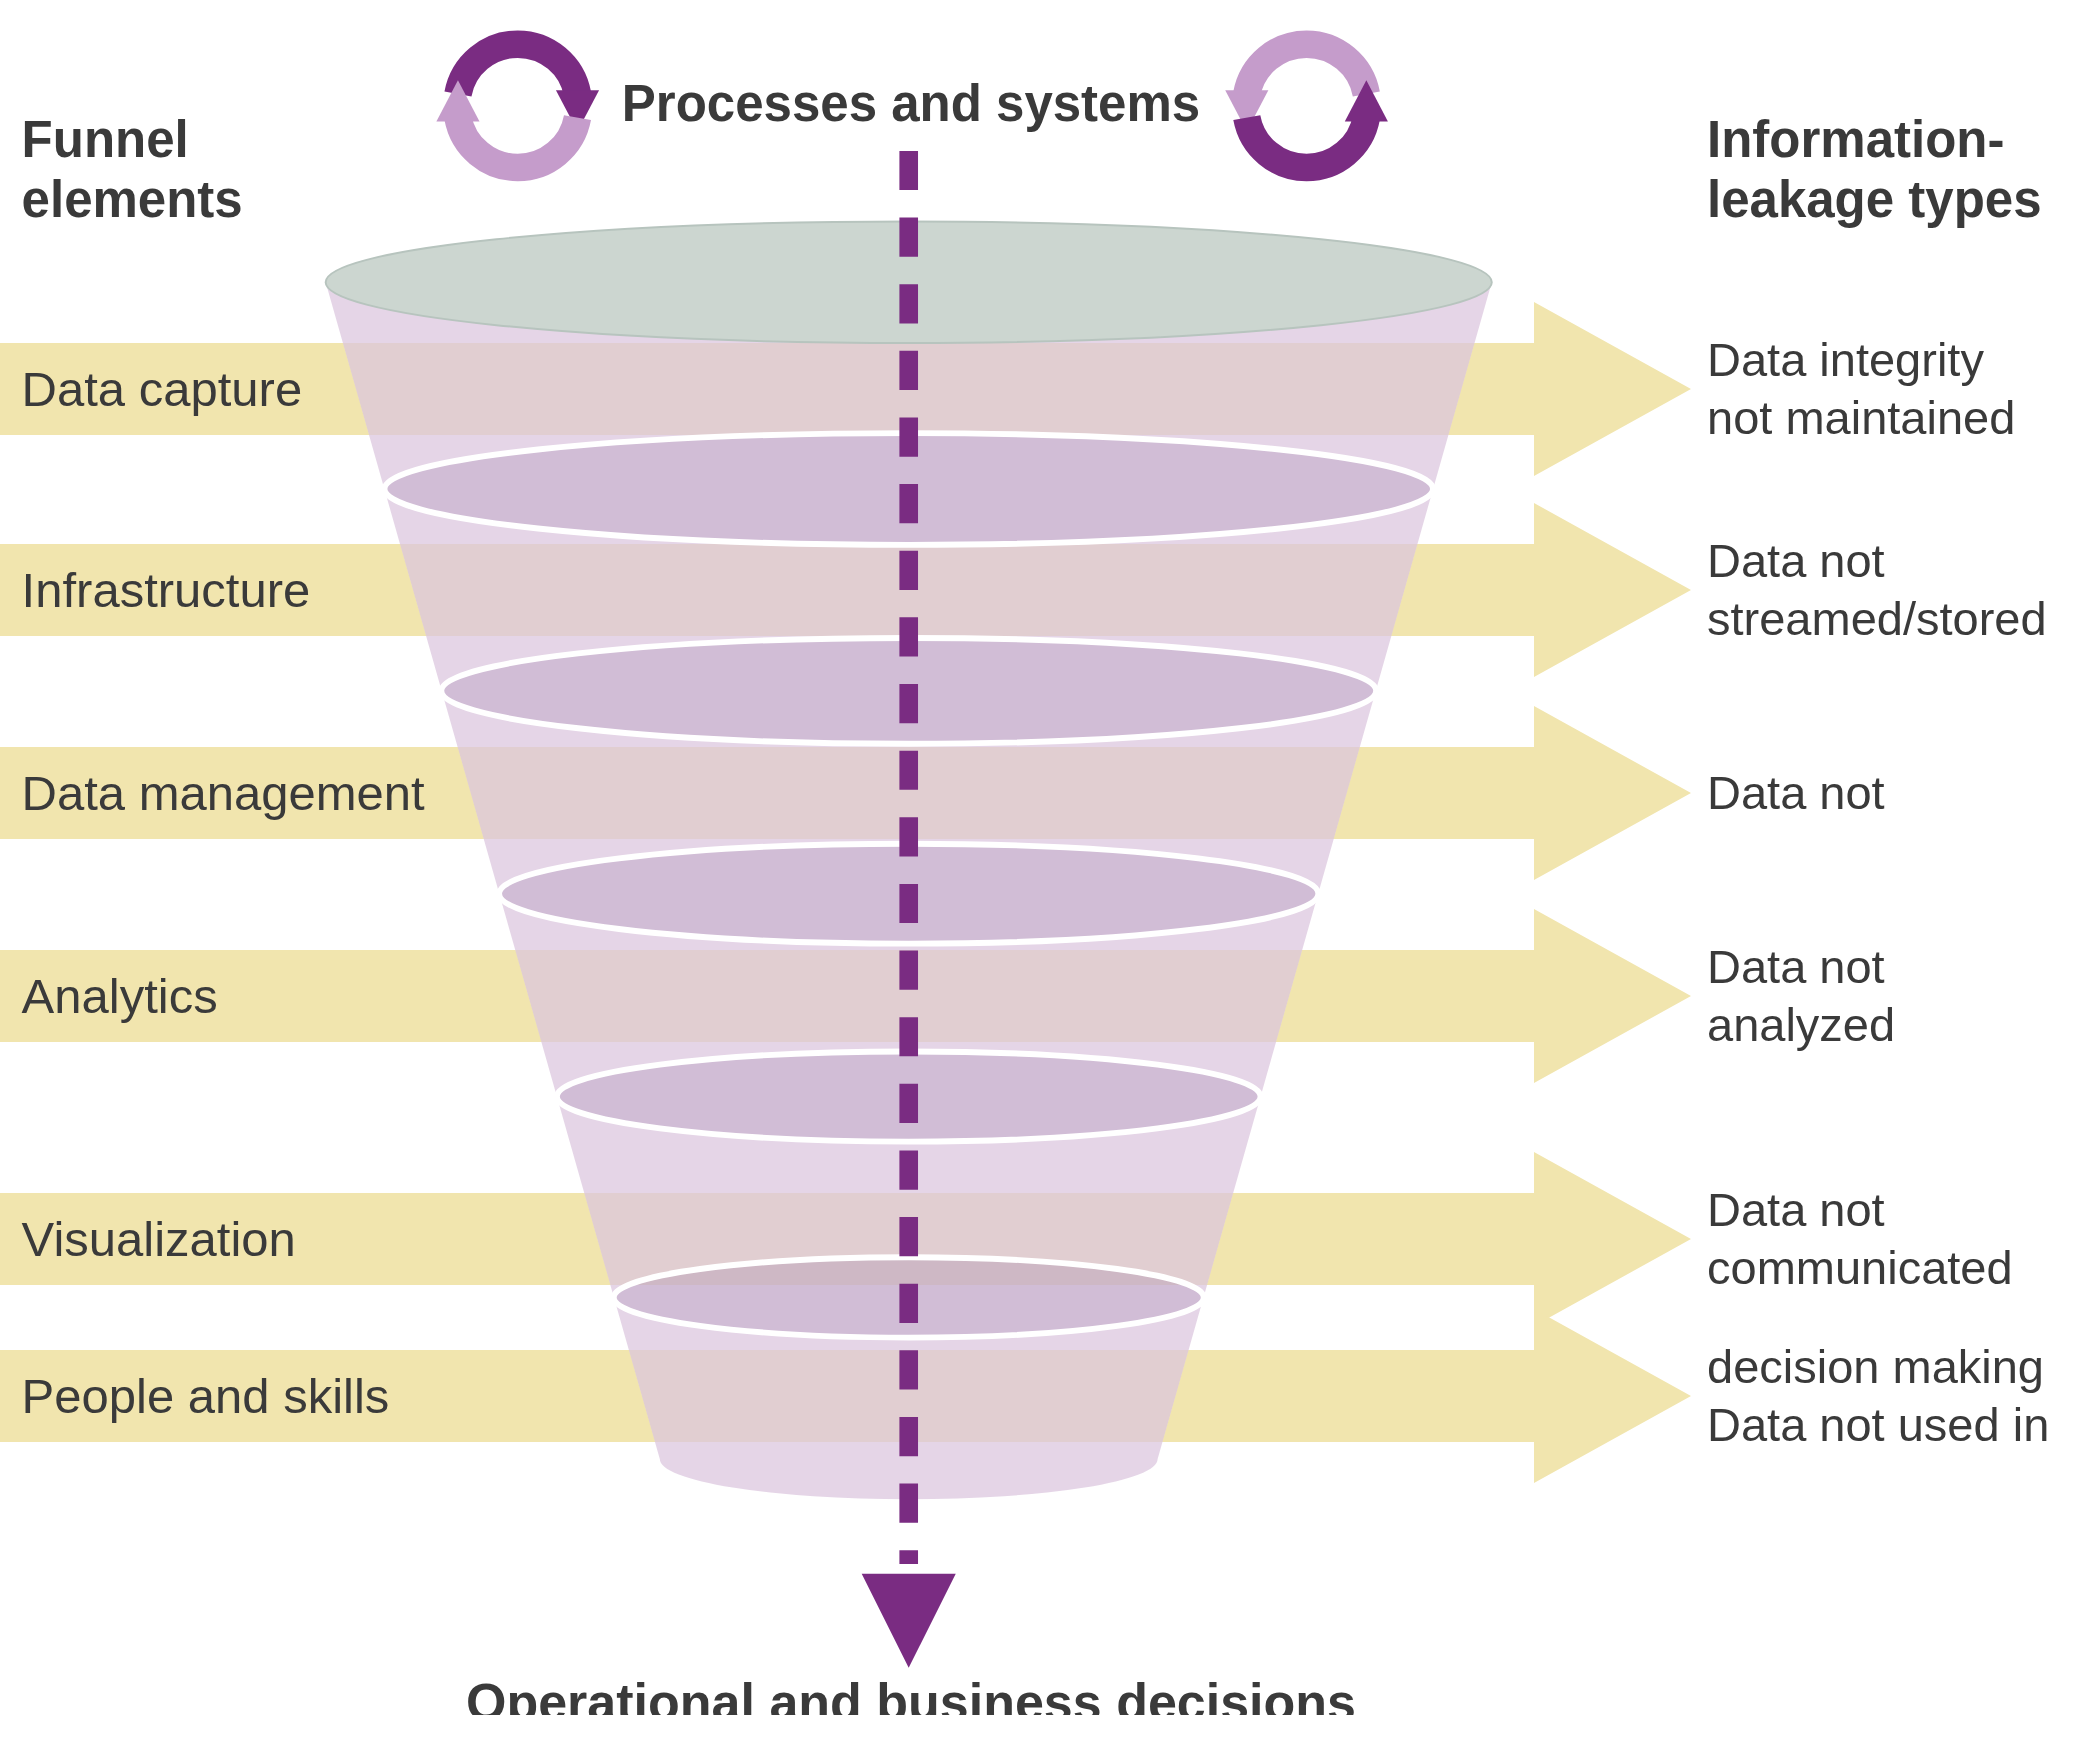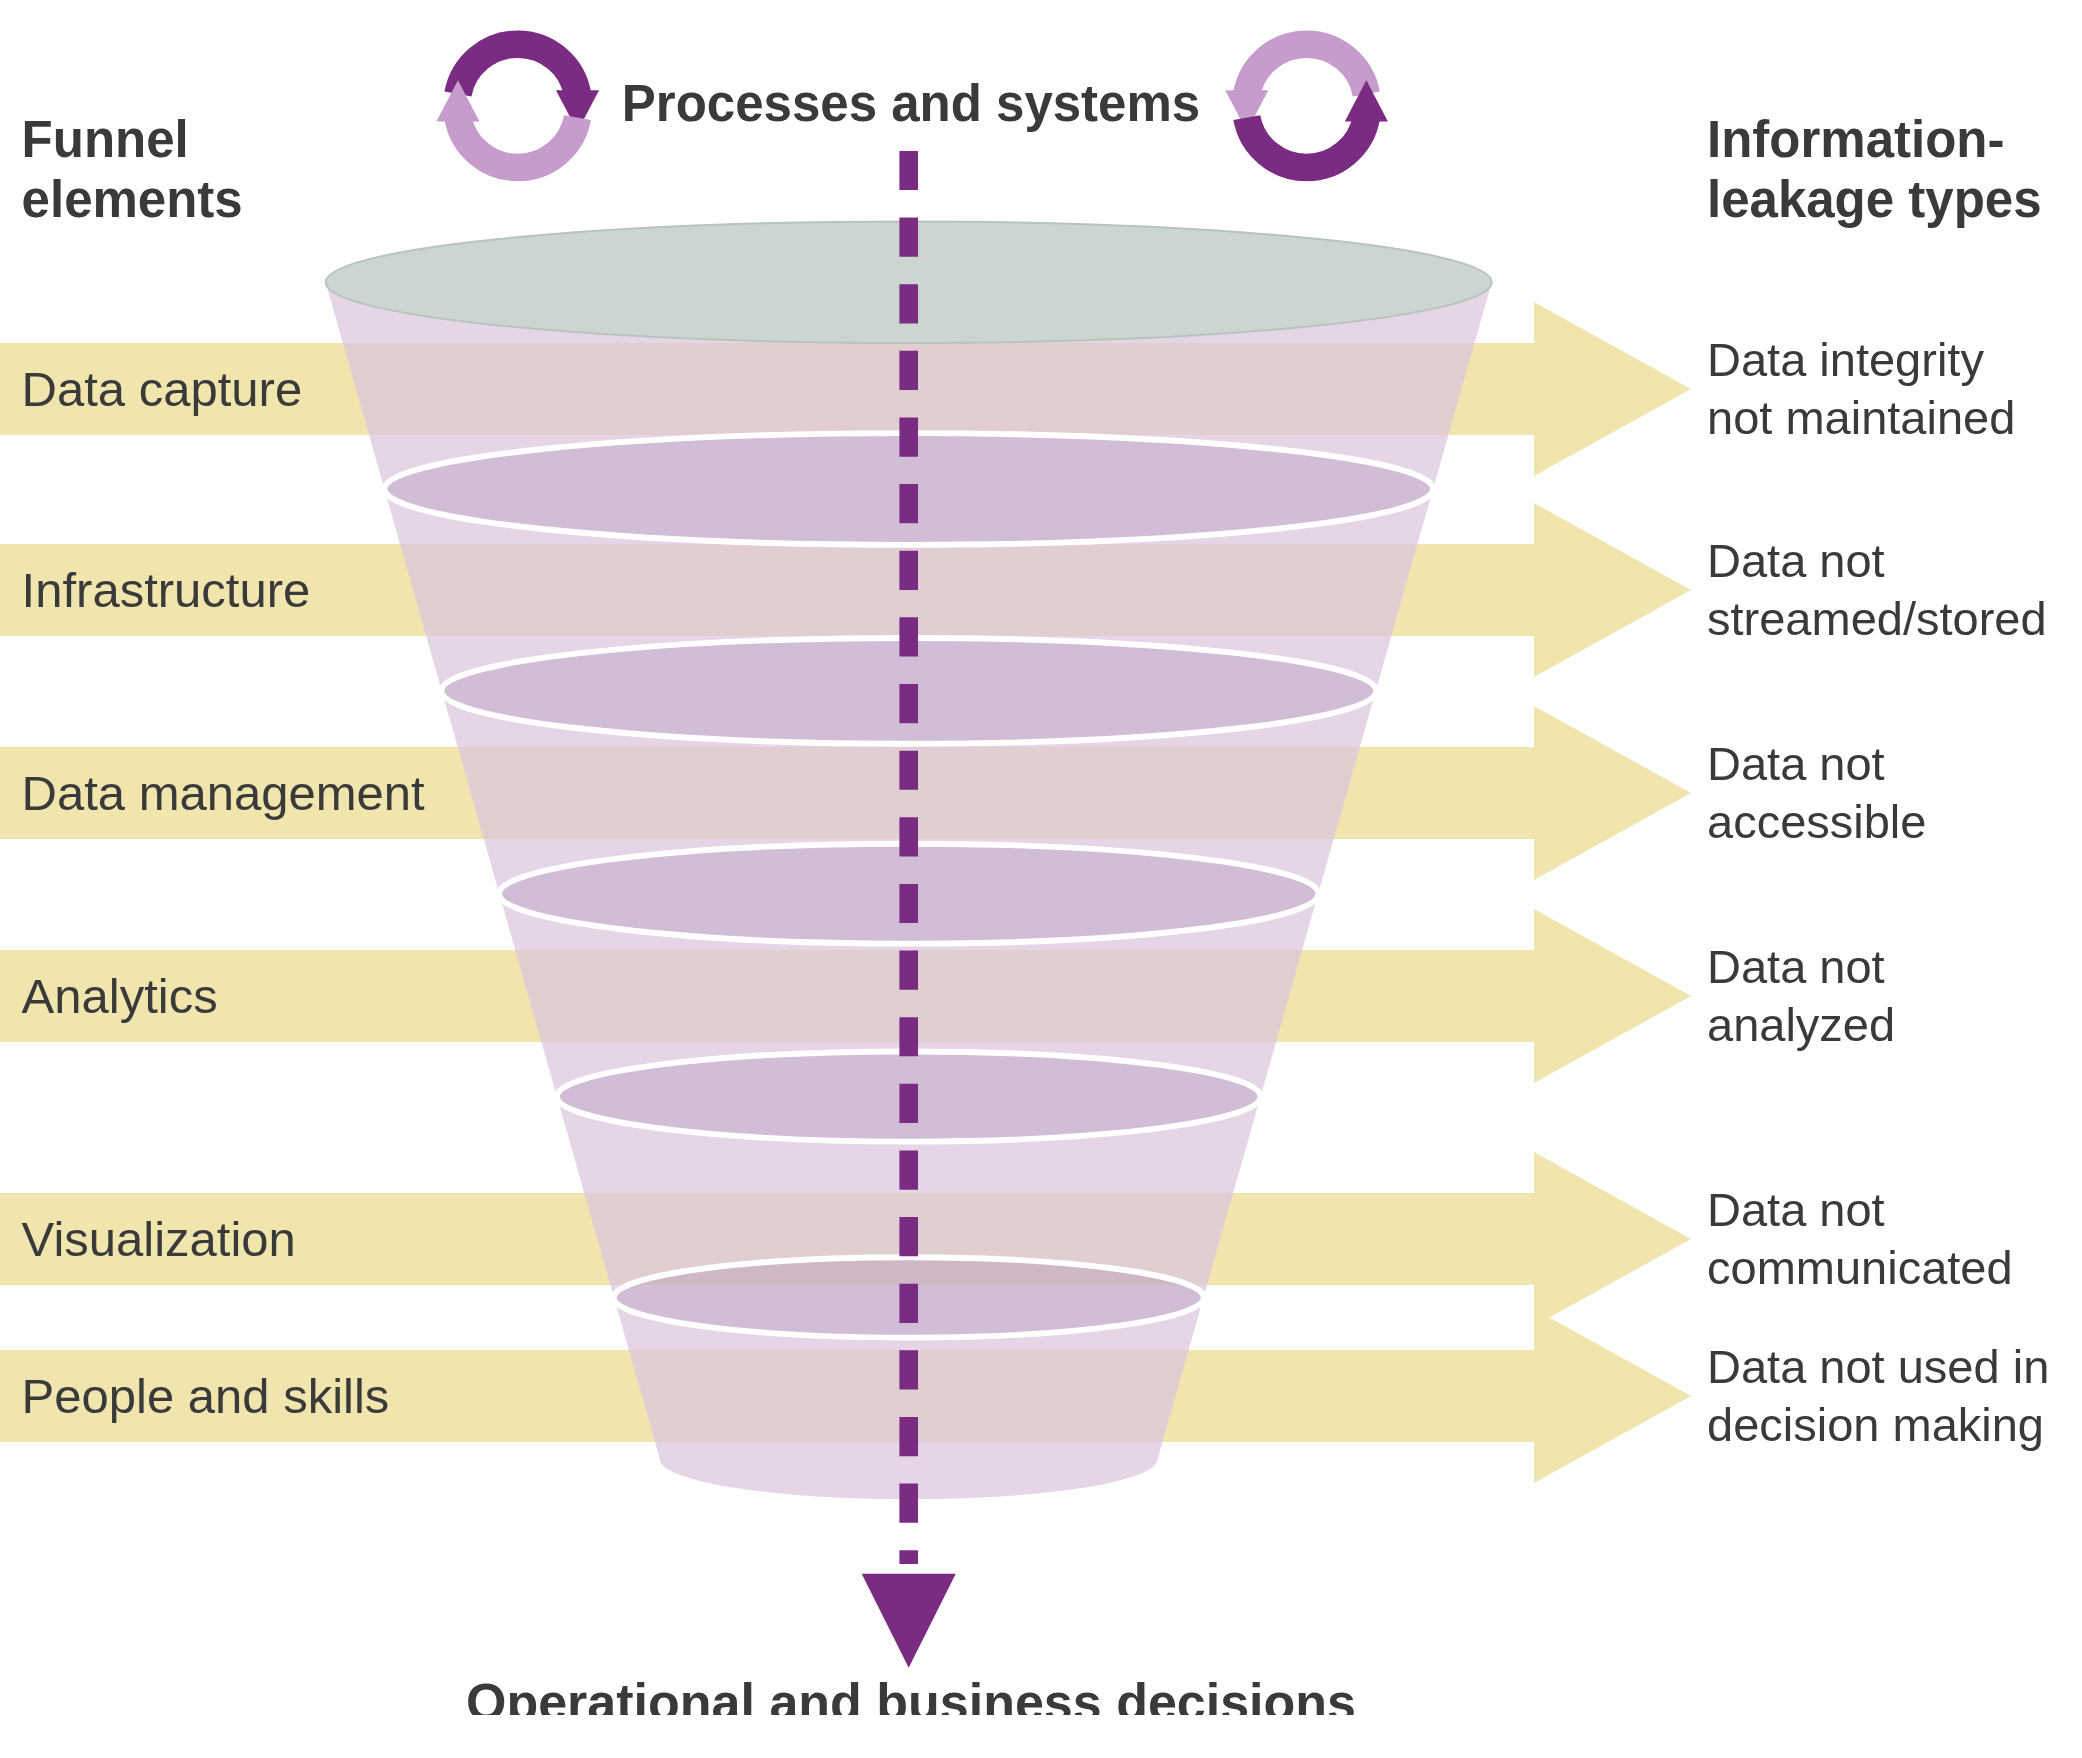--- a/index.html
+++ b/index.html
@@ -71,21 +71,20 @@
       <span>Data not</span>
       <span>streamed/stored</span>
     </div>
   </div>
 
   <div class="row" style="top:706px;padding-left:28px;">
     <div class="band"></div>
     <div class="element-label">Data management</div>
     <div class="leakage-label">
       <span>Data not</span>
-      <span>accessible</span>
     </div>
   </div>
 
   <div class="row" style="top:909px;">
     <div class="band"></div>
     <div class="element-label">Analytics</div>
     <div class="leakage-label">
       <span>Data not</span>
       <span>analyzed</span>
     </div>
@@ -97,22 +96,22 @@
     <div class="leakage-label">
       <span>Data not</span>
       <span>communicated</span>
     </div>
   </div>
 
   <div class="row" style="top:1309px;">
     <div class="band"></div>
     <div class="element-label">People and skills</div>
     <div class="leakage-label">
+      <span>decision making</span>
       <span>Data not used in</span>
-      <span>decision making</span>
     </div>
   </div>
 
   <svg class="overlay" width="2083" height="1758" viewBox="0 0 2125 1794" aria-hidden="true">
 
     <path d="M 332 288 L 673 1489 A 254 41 0 0 0 1181 1489 L 1522 288 A 595 62 0 0 1 332 288 Z" style="fill:var(--funnel-white)"></path>
     <path d="M 332 288 L 673 1489 A 254 41 0 0 0 1181 1489 L 1522 288 A 595 62 0 0 1 332 288 Z" style="fill:var(--funnel-tint)"></path>
 
     <ellipse cx="927" cy="499" rx="535" ry="57" style="fill:var(--divider-fill)" stroke="#ffffff" stroke-width="6"></ellipse>
     <ellipse cx="927" cy="705" rx="477" ry="54" style="fill:var(--divider-fill)" stroke="#ffffff" stroke-width="6"></ellipse>

